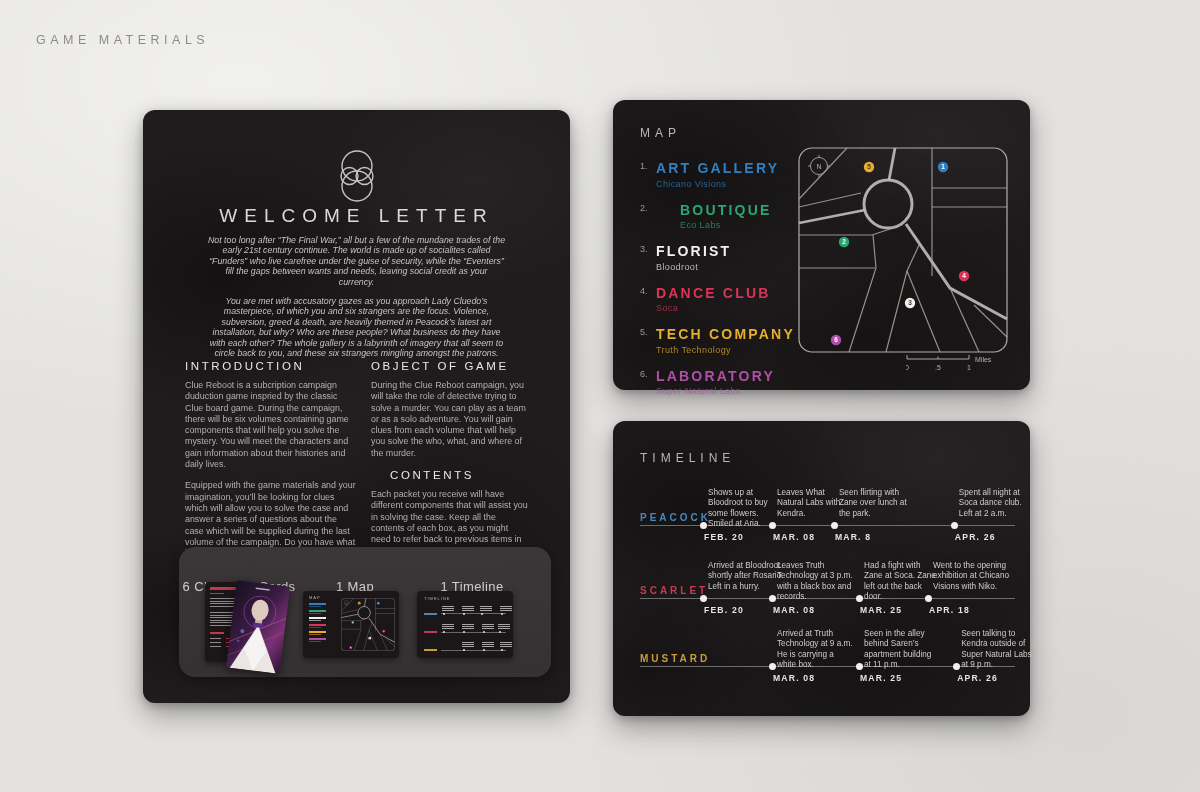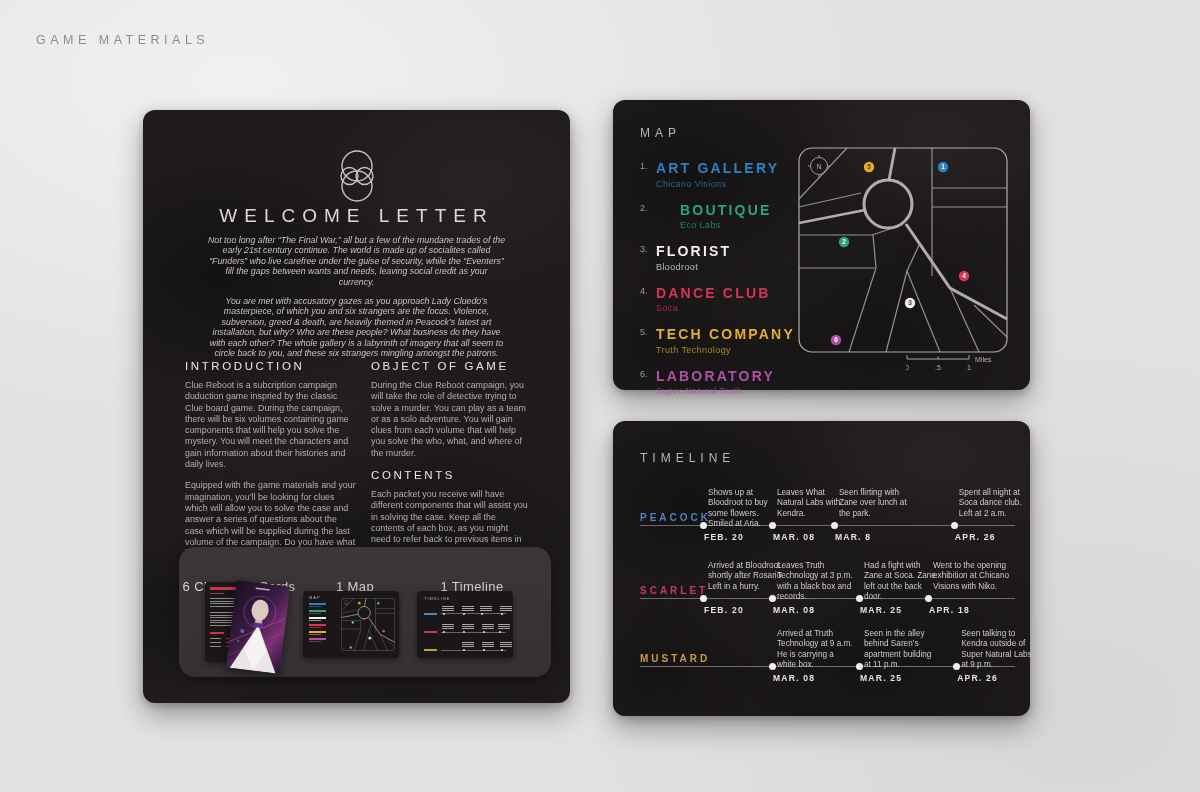--- a/index.html
+++ b/index.html
@@ -35,21 +35,21 @@
   .w-title { position:absolute; top:95px; width:100%; text-align:center;
     font-size:19px; letter-spacing:7px; color:#dbd8d6; font-weight:400; }
   .intro { position:absolute; top:125px; left:50%; transform:translateX(-50%);
     width:300px; font-style:italic; font-size:8.8px; line-height:10.4px;
     color:#c7c3c1; text-align:center; }
   .intro p + p { margin-top:9px; }
   .cols { position:absolute; top:250px; left:42px; right:40px; display:flex; gap:14px; }
   .col-l { width:172px; flex:none; } .col-r { flex:1; }
   .sec-h { font-size:11.5px; letter-spacing:2.6px; color:#eae7e5; font-weight:400; margin:0 0 8px; }
   .sec-p { font-size:8.9px; line-height:11.3px; color:#b3afad; margin:0 0 10px; }
-  .mt { margin-top:5px; }
+  .mt { margin-top:5px;margin-left:19px; }
 
   .panel { position:absolute; left:36px; top:437px; width:372px; height:130px;
     background:linear-gradient(180deg, #3b3738, #353132); border-radius:16px;
     box-shadow:0 3px 10px rgba(0,0,0,.3); }
   .pl { position:absolute; top:32px; transform:translateX(-50%);
     font-size:13px; color:#d2cfcd; letter-spacing:.4px; }
   .pl-cards { left:60px; } .pl-map { left:176px; } .pl-tl { left:293px; }
 
   .thumb { position:absolute; background:#1b1718; border-radius:4px;
     box-shadow:0 2px 6px rgba(0,0,0,.45); }
@@ -368,21 +368,21 @@
       <span class="leg-num">5.</span>
       <div>
           <div class="leg-label c4">TECH COMPANY</div>
       <div class="leg-sub c4">Truth Technology</div>
         </div>
     </div>
     <div class="leg-item">
       <span class="leg-num">6.</span>
       <div>
           <div class="leg-label c5">LABORATORY</div>
-      <div class="leg-sub c5">Super Natural Truth</div>
+      <div class="leg-sub c5">Super Natural Labs</div>
         </div>
     </div>
   </div>
   <svg class="map-svg" width="210" height="206" viewBox="0 0 210 206">
     <use href="#maproads"></use>
   </svg>
   <svg class="scale-svg" width="100" height="20" viewBox="0 0 100 20">
     <line x1="1" y1="6" x2="63" y2="6" stroke="#a9a6a4" stroke-width="1"></line>
     <line x1="1" y1="2" x2="1" y2="6" stroke="#a9a6a4" stroke-width="1"></line>
     <line x1="32" y1="3.5" x2="32" y2="6" stroke="#a9a6a4" stroke-width="1"></line>

